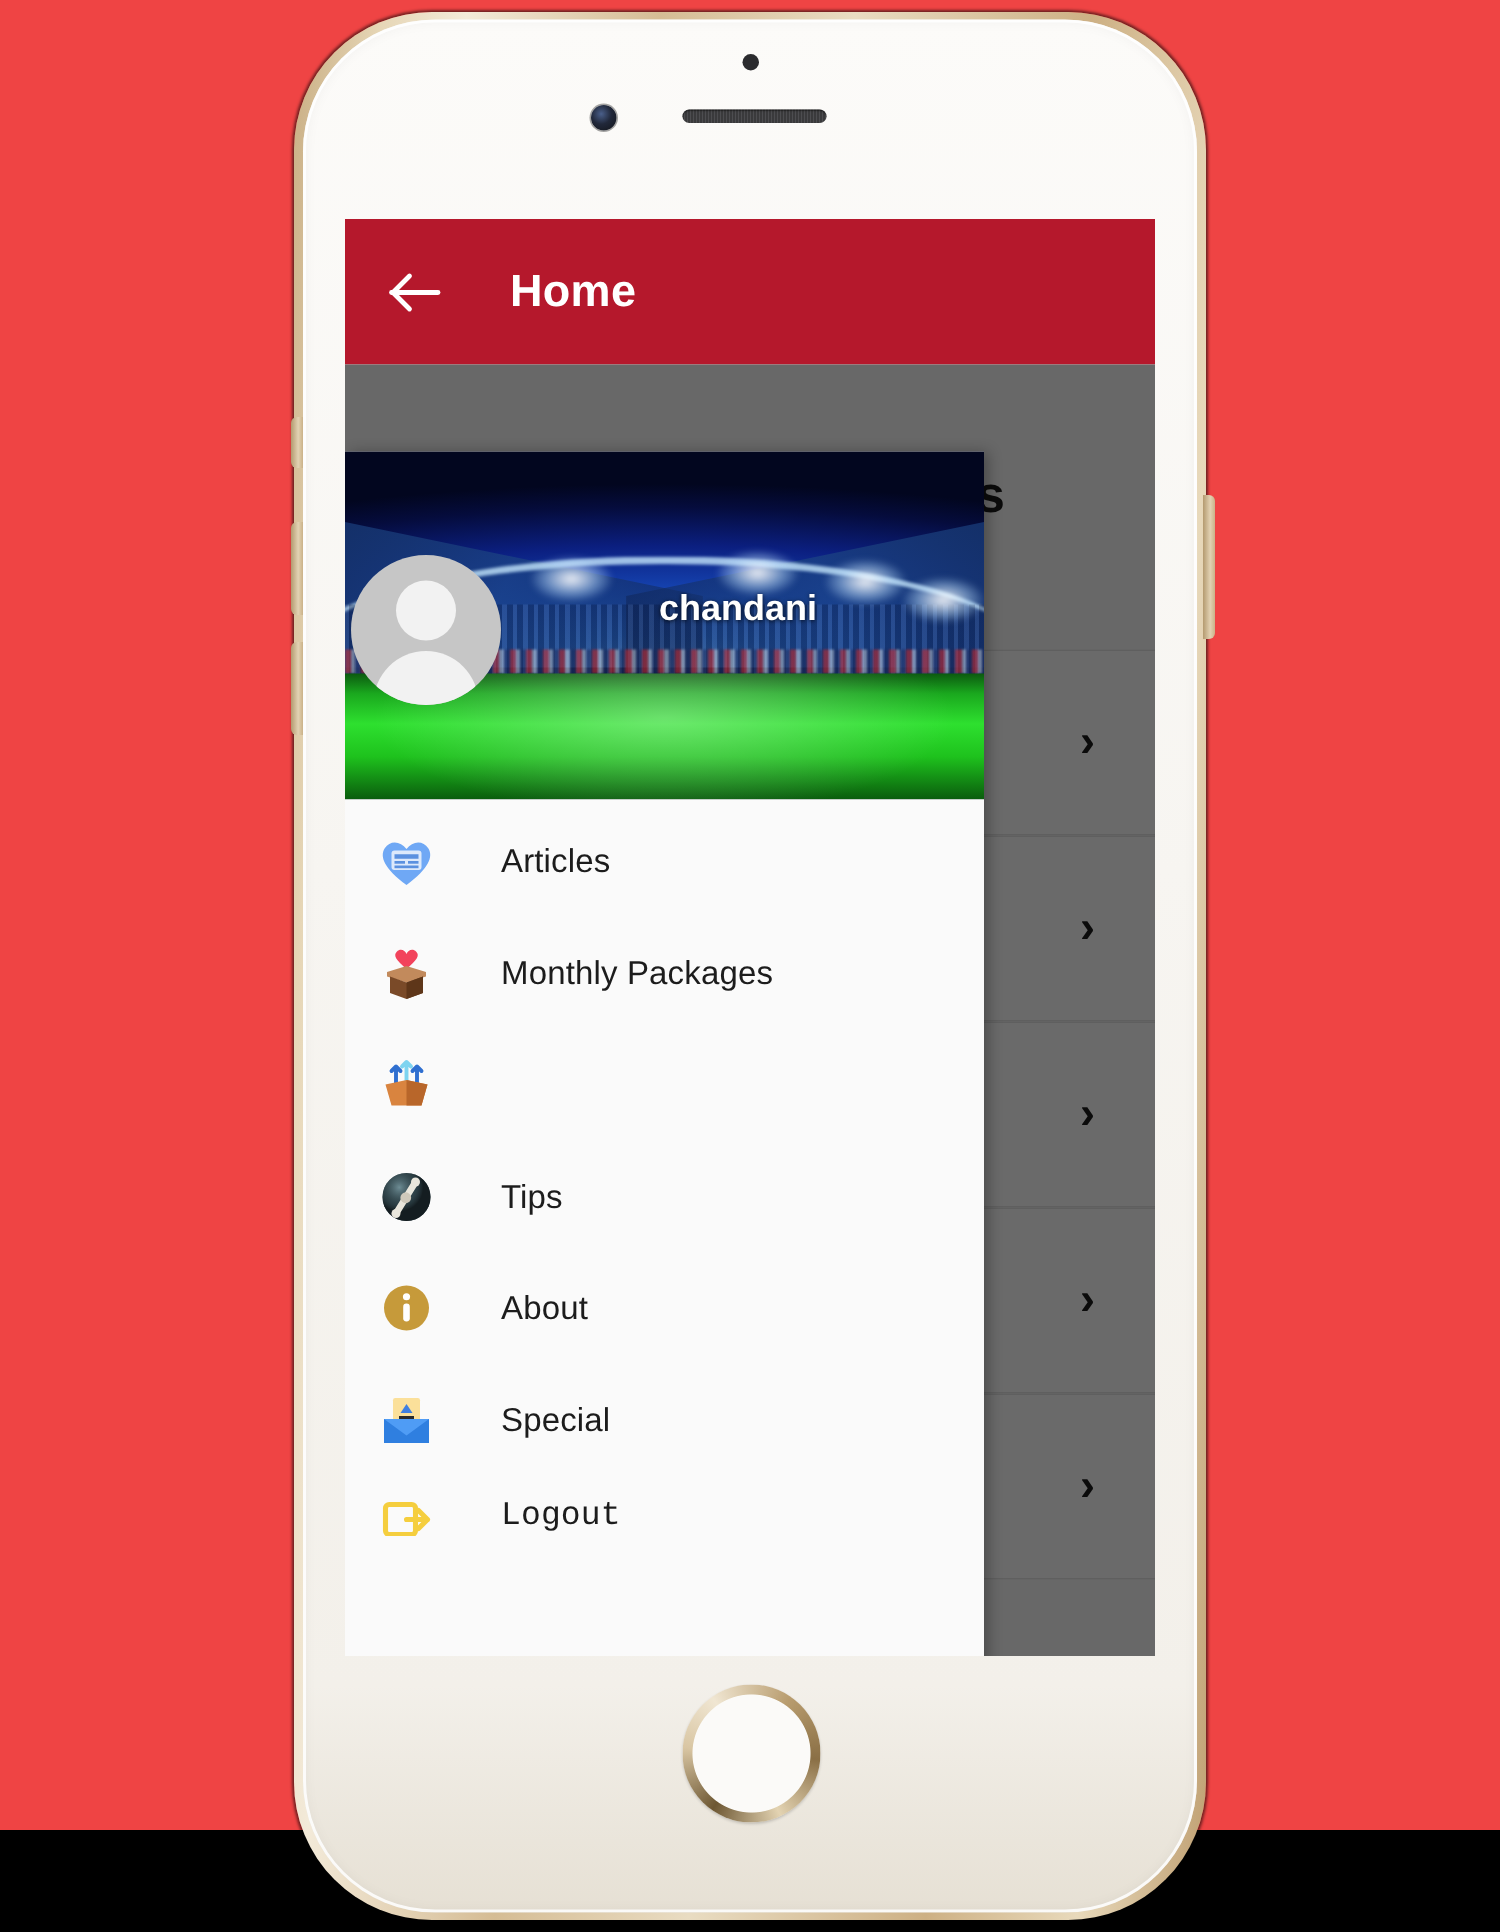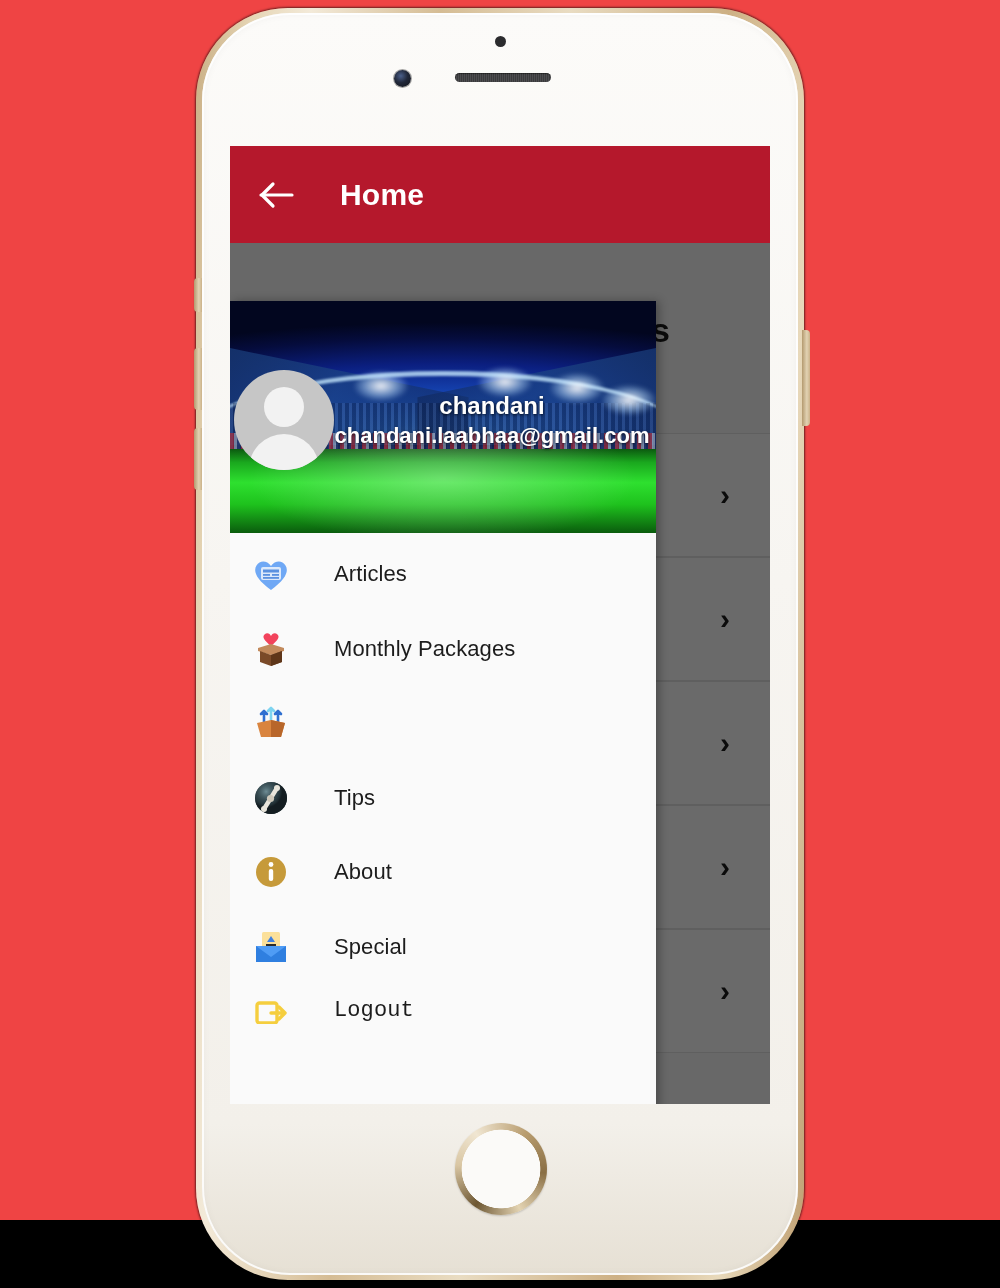--- a/index.html
+++ b/index.html
@@ -302,21 +302,20 @@
           <div class="pitch"></div>
         </div>
 
         <div class="avatar">
           <div class="head"></div>
           <div class="body"></div>
         </div>
 
         <div class="profile-text">
           <div class="profile-name">chandani</div>
-          <div class="profile-email">chandani.laabhaa@gmail.com</div>
         </div>
       </div>
 
       <div class="menu">
 
         <div class="menu-item">
           <div class="menu-icon">
             <svg width="40" height="40" viewBox="0 0 40 40">
               <path d="M20 36 C5 25 2 17 5.5 11.5 C9 6 16 6.5 20 12 C24 6.5 31 6 34.5 11.5 C38 17 35 25 20 36 Z" fill="#6fa8f5"></path>
               <rect x="10" y="13" width="20" height="13" rx="2" fill="#dce9fb"></rect>

